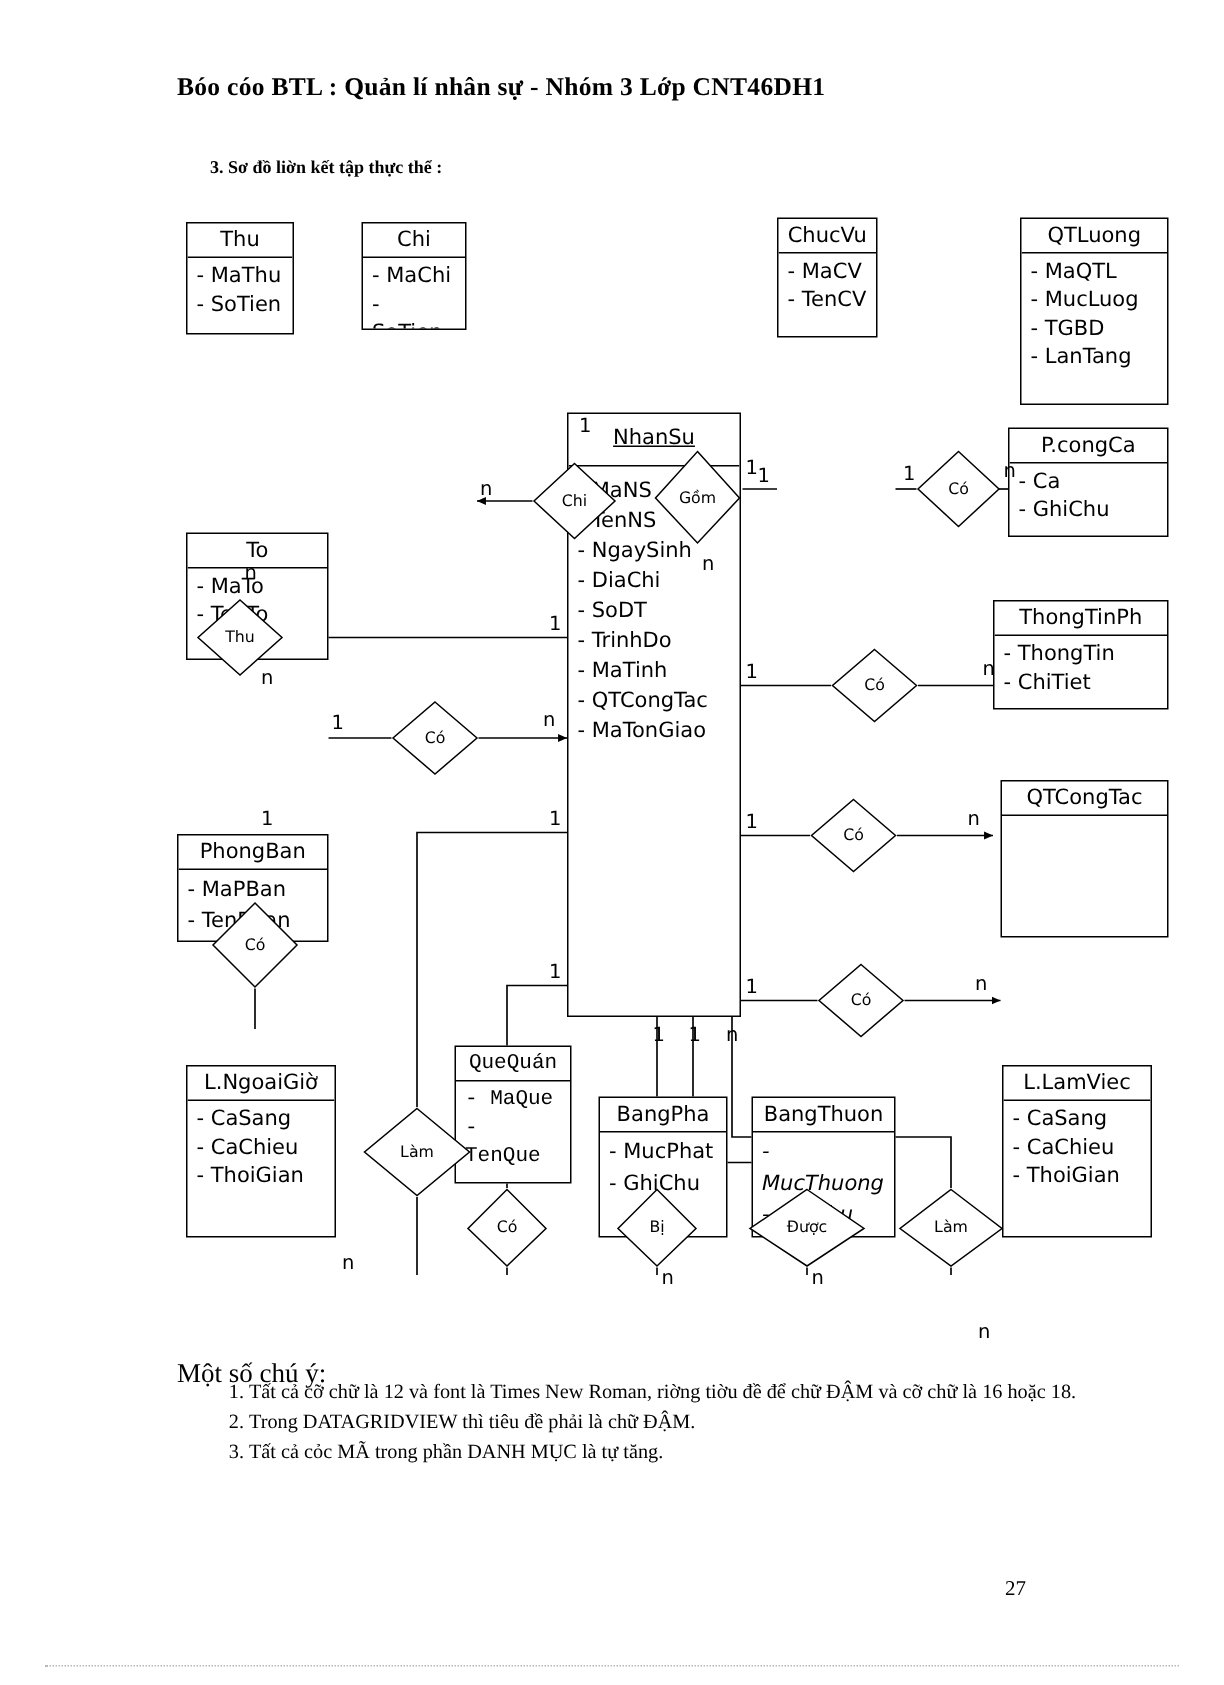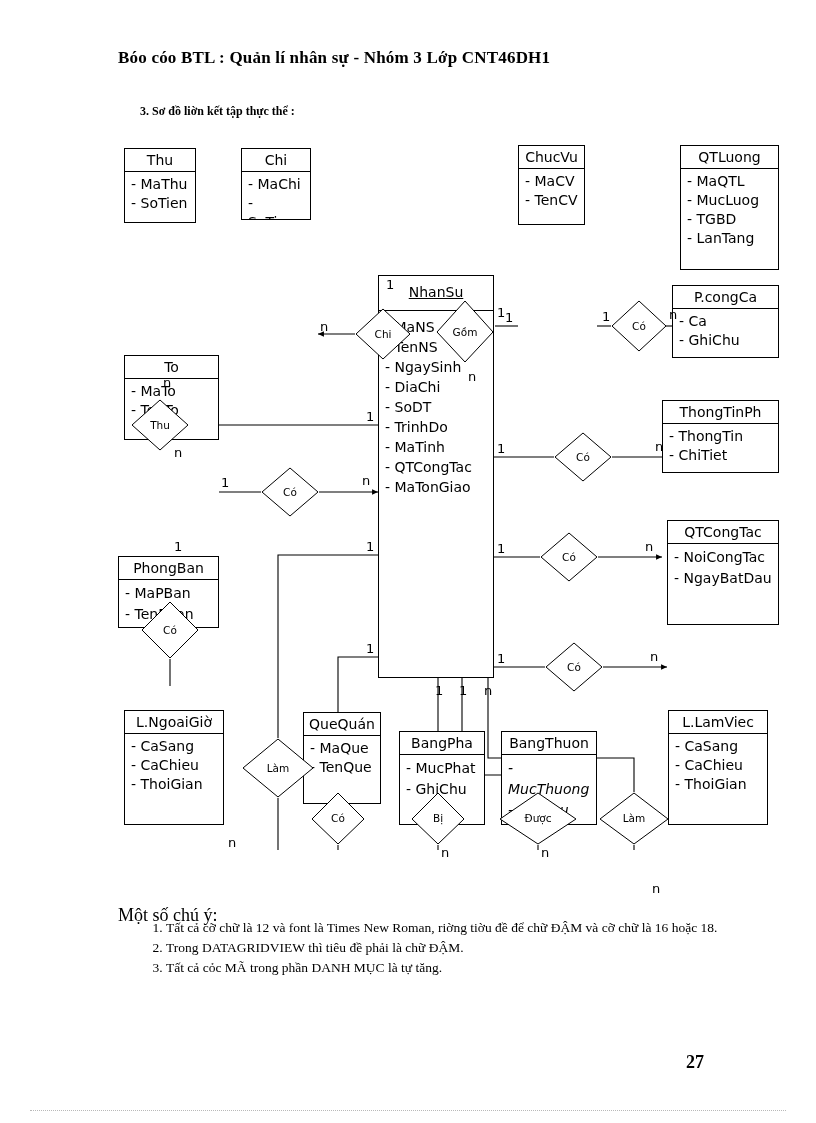--- a/index.html
+++ b/index.html
@@ -9,21 +9,21 @@
 
   
   .hdr{position:absolute;left:118px;top:48px;font-weight:bold;font-size:17px;
        letter-spacing:.2px;white-space:nowrap;}
   .sect{position:absolute;left:140px;top:104px;font-weight:bold;font-size:12px;
         white-space:nowrap;}
   .notes-title{position:absolute;left:118px;top:893px;font-weight:normal;font-size:18px;margin-top:12px;}
   .notes{position:absolute;left:140px;top:918px;width:600px;font-size:13.5px;line-height:19px;}
   .notes ol{margin:0;padding-left:26px;}
   .notes li{margin:0 0 1px 0;}
-  .pg{position:absolute;left:686px;top:1052px;font-size:18px;font-weight:bold;}
+  .pg{position:absolute;left:670px;top:1052px;font-size:14px;}
   .footline{position:absolute;left:30px;top:1110px;width:756px;
             border-top:1px dotted #b9b9b9;}
 
   
   #diagram{position:absolute;left:0;top:130px;width:816px;height:720px;
            font-family:"DejaVu Sans",sans-serif;}
   #wires{position:absolute;left:0;top:0;width:816px;height:720px;}
 
   
   .ent{position:absolute;border:1px solid #000;background:#fff;box-sizing:border-box;
@@ -174,24 +174,20 @@
     <div class="ent" style="left:662px;top:270px;width:117px;height:73px;">
       <div class="ttl">ThongTinPh</div>
       <div class="attrs">
         <div>- ThongTin</div>
         <div>- ChiTiet</div>
       </div>
     </div>
 
     <div class="ent" style="left:667px;top:390px;width:112px;height:105px;">
       <div class="ttl">QTCongTac</div>
-      <div class="attrs" style="line-height:21px;">
-        <div>- NoiCongTac</div>
-        <div>- NgayBatDau</div>
-      </div>
     </div>
 
     <div class="ent" style="left:124px;top:225px;width:95px;height:85px;">
       <div class="ttl">To</div>
       <div class="attrs">
         <div>- MaTo</div>
         <div>- TenTo</div>
       </div>
     </div>
 
@@ -205,21 +201,21 @@
 
     <div class="ent" style="left:124px;top:580px;width:100px;height:115px;">
       <div class="ttl">L.NgoaiGiờ</div>
       <div class="attrs">
         <div>- CaSang</div>
         <div>- CaChieu</div>
         <div>- ThoiGian</div>
       </div>
     </div>
 
-    <div class="ent" style="left:303px;top:582px;width:78px;height:92px;">
+    <div class="ent" style="left:303px;top:567px;width:78px;height:92px;font-family:Liberation Mono, monospace;">
       <div class="ttl">QueQuán</div>
       <div class="attrs">
         <div>- MaQue</div>
         <div>- TenQue</div>
       </div>
     </div>
 
     <div class="ent" style="left:399px;top:601px;width:86px;height:94px;">
       <div class="ttl">BangPha</div>
       <div class="attrs" style="line-height:21px;">

